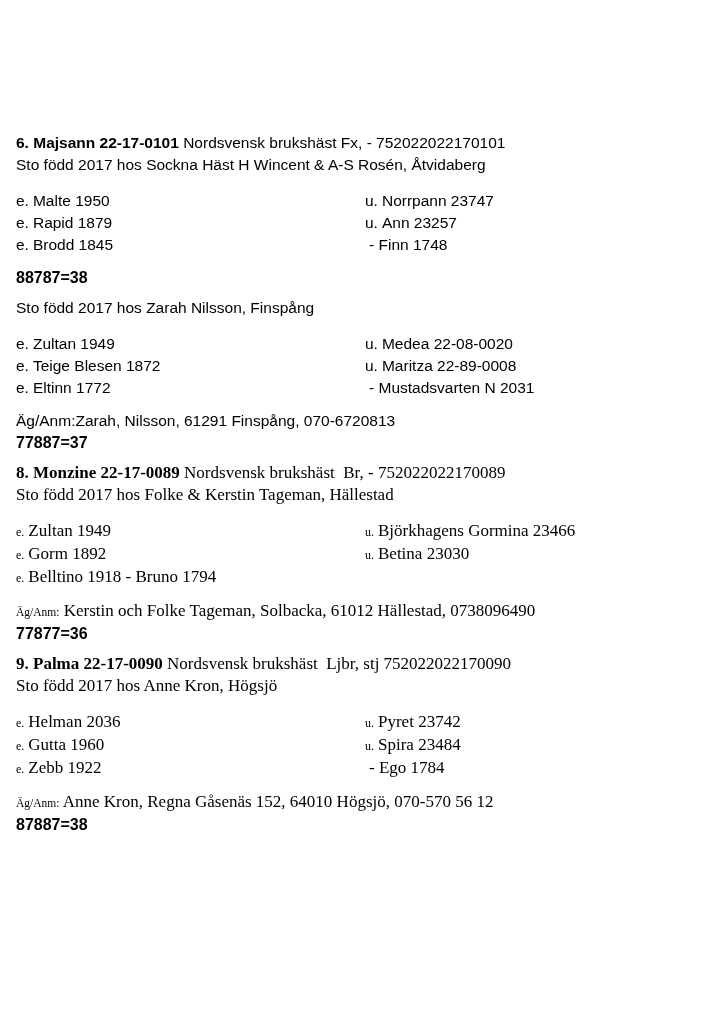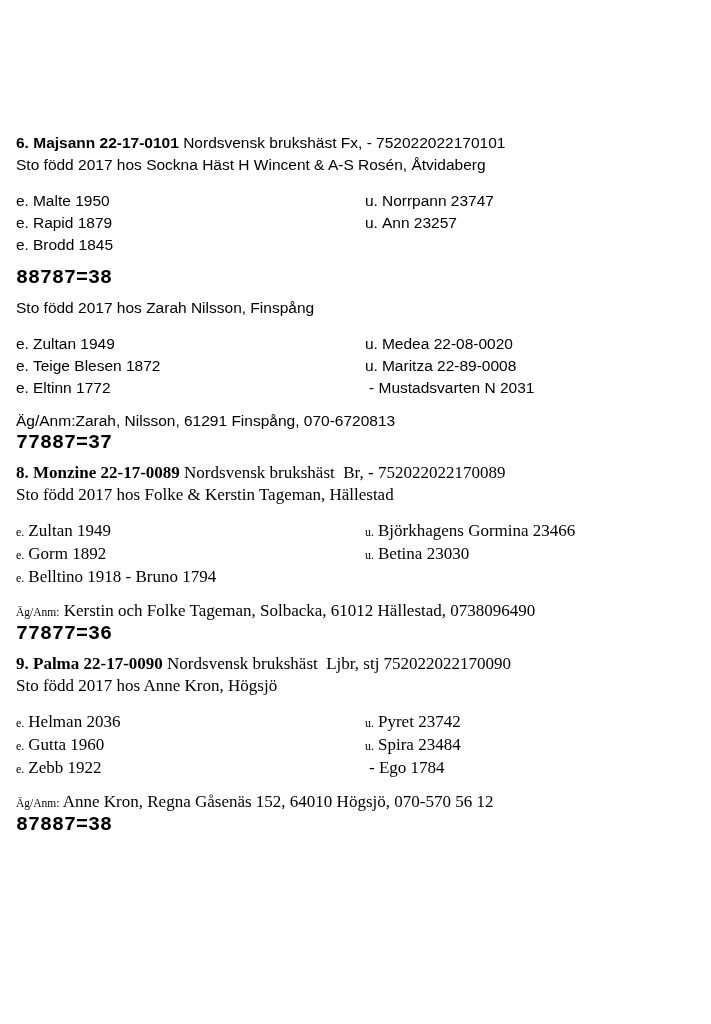--- a/index.html
+++ b/index.html
@@ -34,39 +34,40 @@
   .pre { white-space: pre-wrap; }
   .pedigree {
     display: grid;
     grid-template-columns: 349px auto;
     margin: 14px 0 11px 0;
   }
   .ped-prefix { margin-right: 4px; }
   .entry.serif .ped-prefix { font-size: 12px; }
   .entry.serif .owner-label { font-size: 11.5px; }
   .score {
-    font-family: Liberation Mono, monospace;
+    font-family: Liberation Sans, sans-serif;
     font-weight: bold;
-    font-size: 20px;
+    font-size: 16px;
     line-height: 22px;
   }
 </style>
 </head>
 <body>
 
 <main class="page">
   <section class="entry sans">
     <div class="heading"><span class="title-bold">6. Majsann 22-17-0101</span><span class="pre"> Nordsvensk brukshäst Fx, - 752022022170101</span></div>
     <div>Sto född 2017 hos Sockna Häst H Wincent &amp; A-S Rosén, Åtvidaberg</div>
     <div class="pedigree">
       <div><span class="ped-prefix">e.</span><span class="pre">Malte 1950</span></div>
       <div><span class="ped-prefix">u.</span><span class="pre">Norrpann 23747</span></div>
       <div><span class="ped-prefix">e.</span><span class="pre">Rapid 1879</span></div>
       <div><span class="ped-prefix">u.</span><span class="pre">Ann 23257</span></div>
       <div><span class="ped-prefix">e.</span><span class="pre">Brodd 1845</span></div>
+      <div><span class="ped-prefix"></span><span class="pre">- Finn 1748</span></div>
     </div>
     <div class="score">88787=38</div>
   </section>
 
   <section class="entry sans">
     <div>Sto född 2017 hos Zarah Nilsson, Finspång</div>
     <div class="pedigree">
       <div><span class="ped-prefix">e.</span><span class="pre">Zultan 1949</span></div>
       <div><span class="ped-prefix">u.</span><span class="pre">Medea 22-08-0020</span></div>
       <div><span class="ped-prefix">e.</span><span class="pre">Teige Blesen 1872</span></div>

